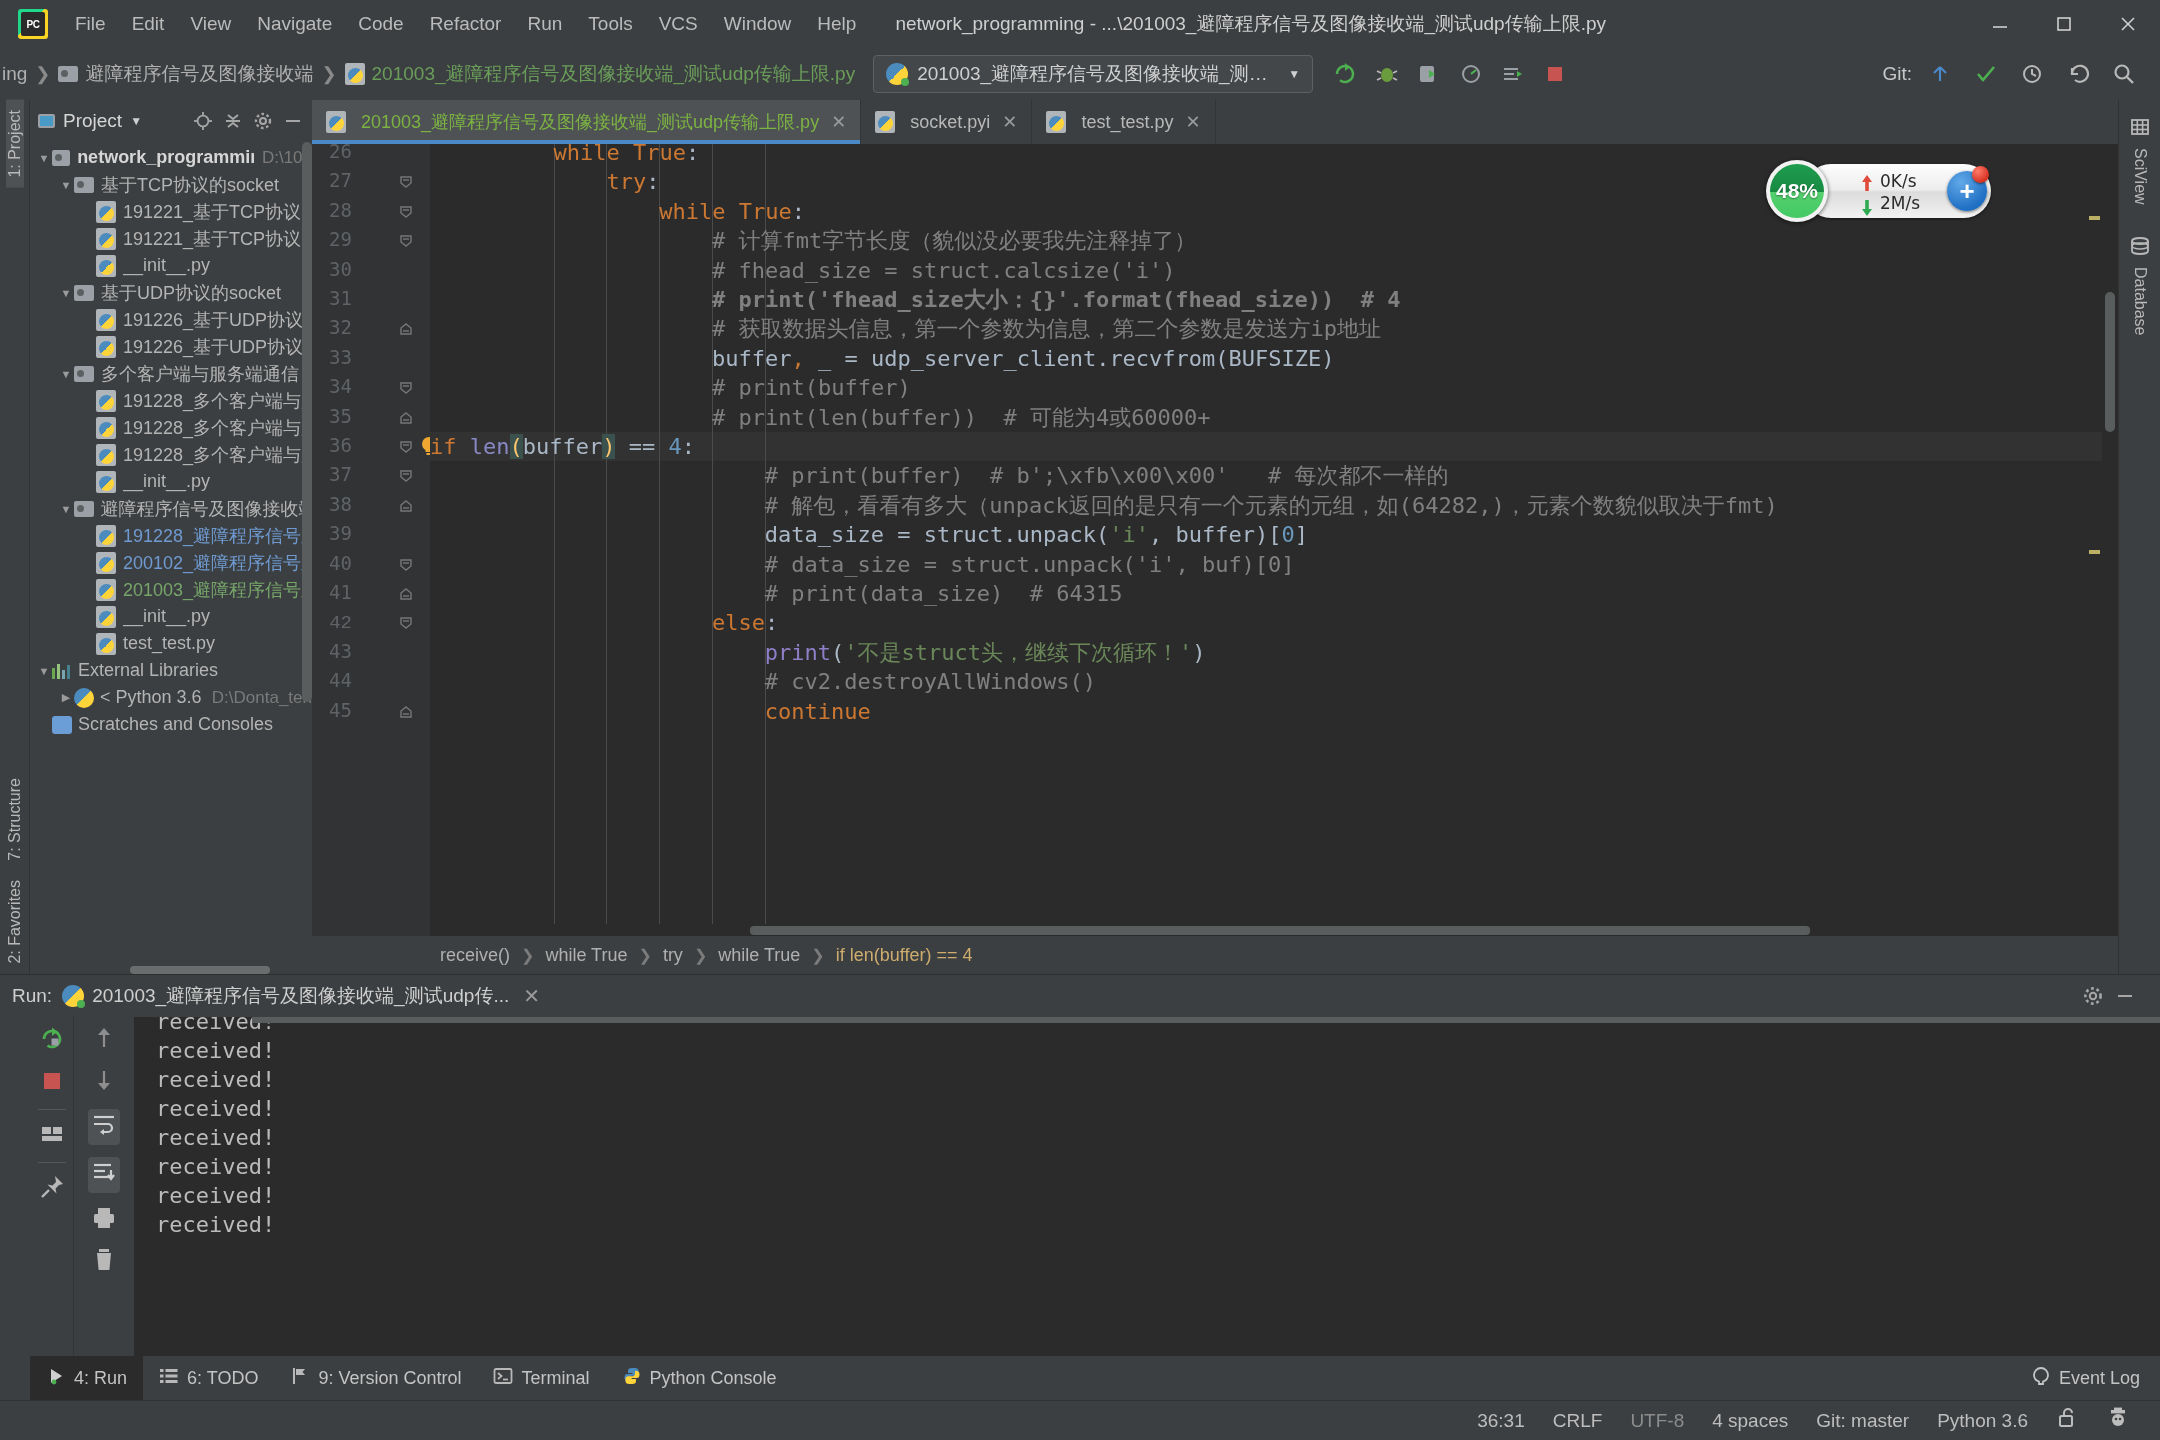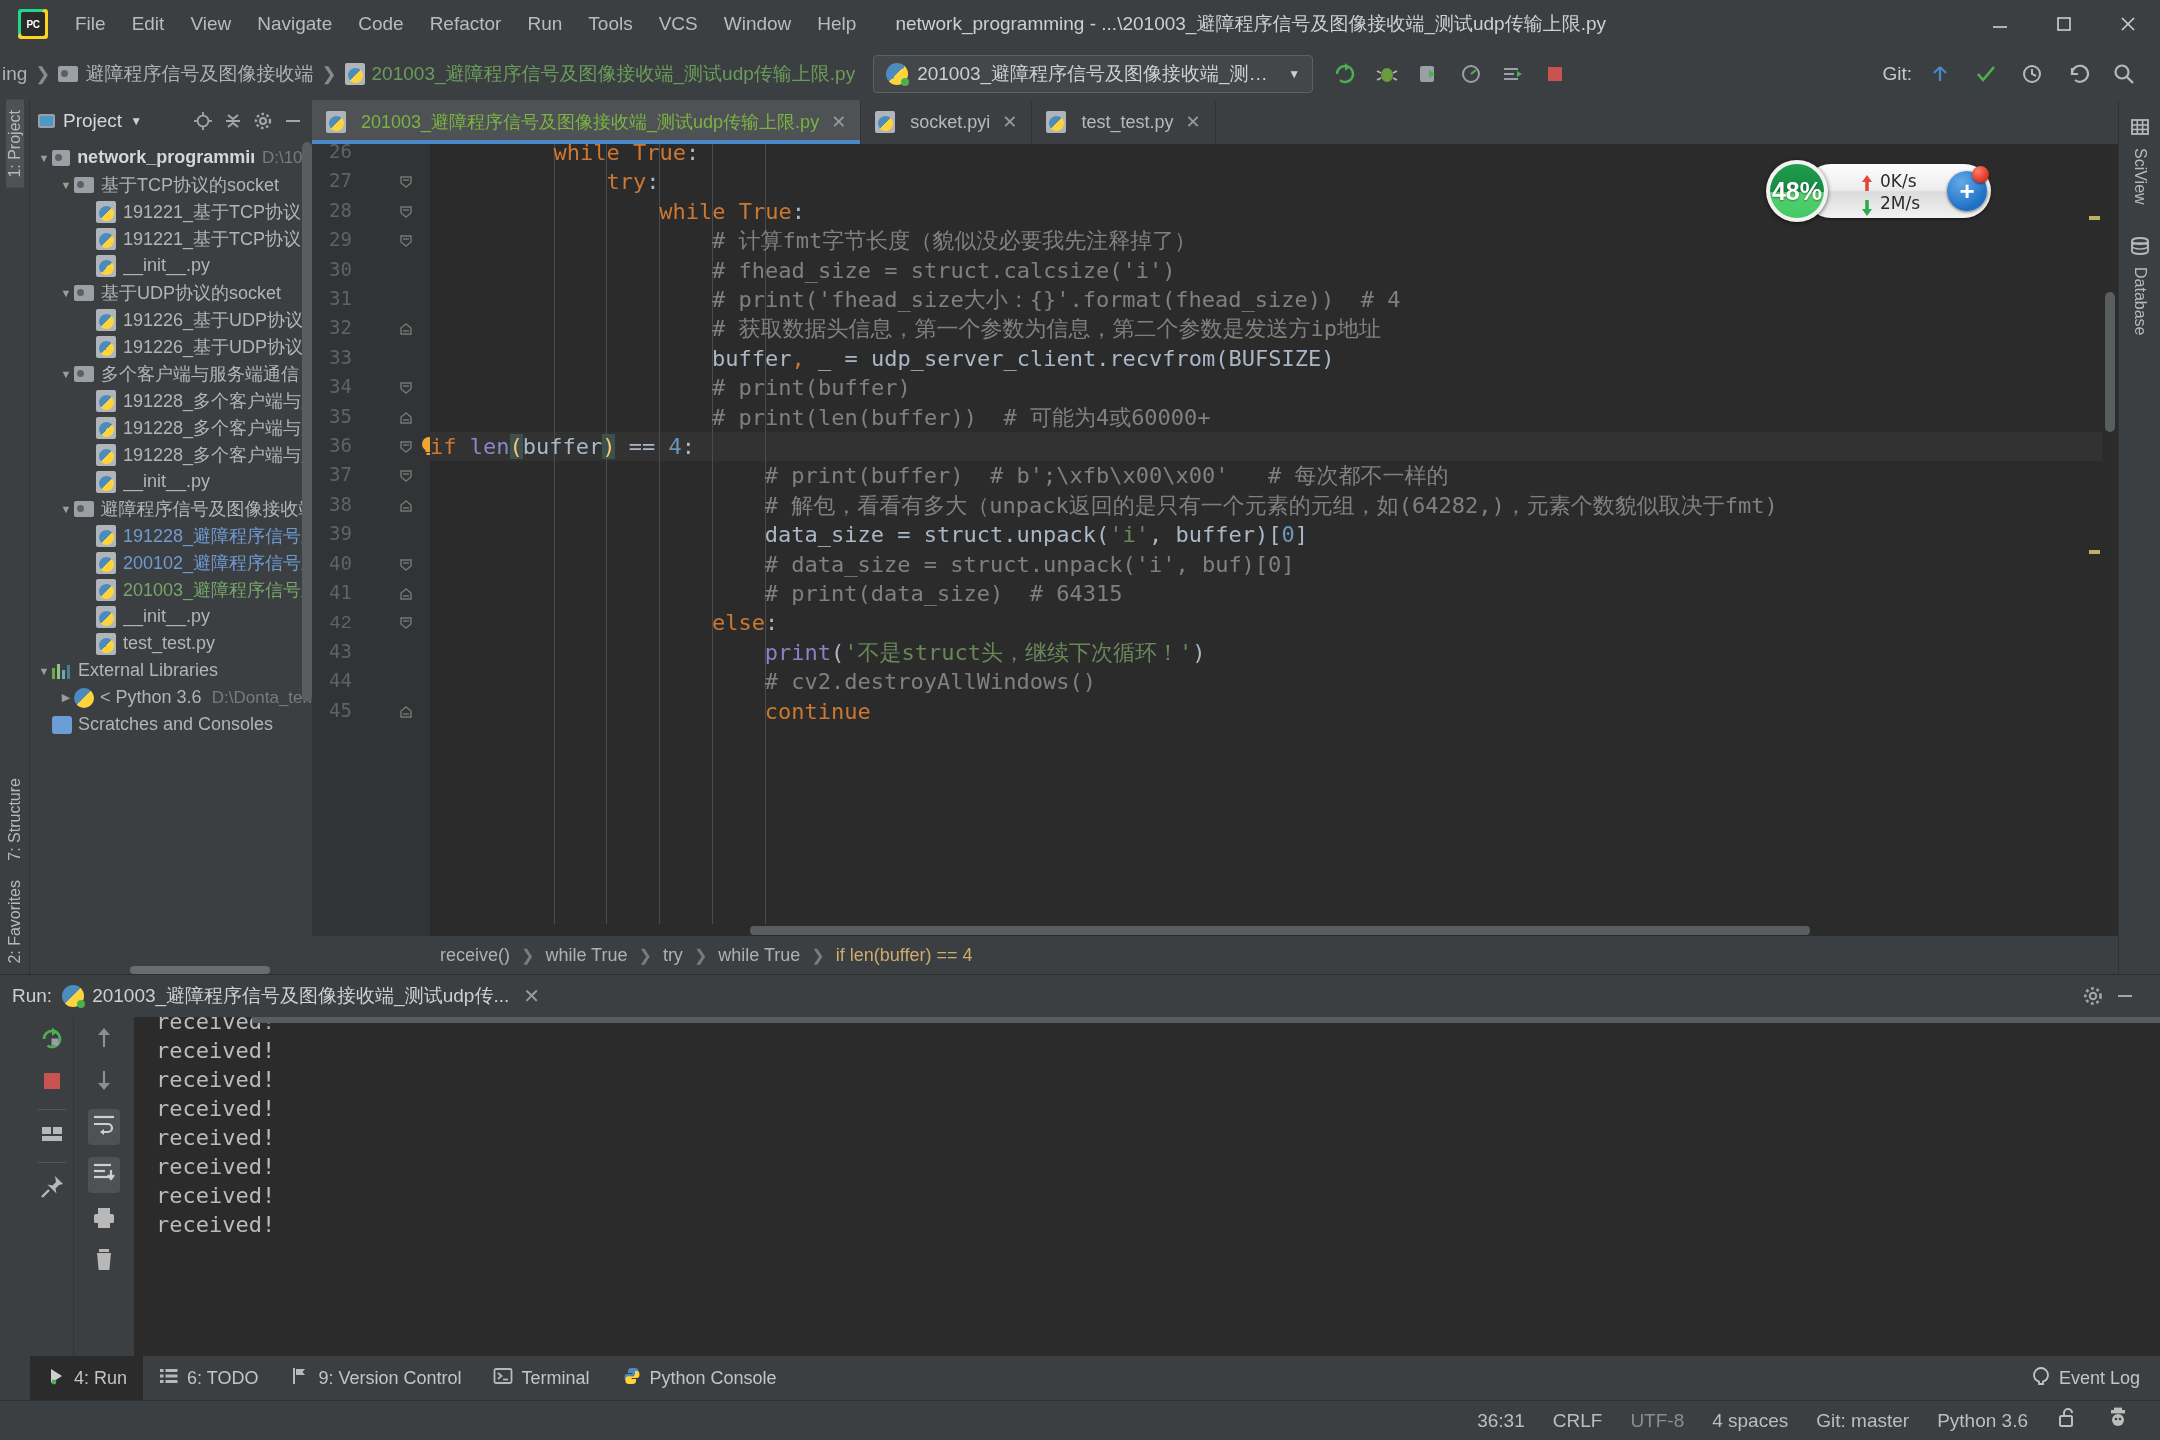--- a/index.html
+++ b/index.html
@@ -203,21 +203,21 @@
   .nw-circle {
     position:absolute; left:0; top:0; width:62px; height:62px; border-radius:50%;
     background:#f2f2f2; box-shadow:0 1px 4px rgba(0,0,0,.6); z-index:2;
     display:flex; align-items:center; justify-content:center;
   }
   .nw-inner {
     width:54px;height:54px;border-radius:50%; overflow:hidden; position:relative;
     background: linear-gradient(180deg,#1f9d4e 0%, #178a42 52%, #55d06f 52%, #43c963 100%);
     display:flex; align-items:center; justify-content:center;
   }
-  .nw-pct { color:#fff; font-size:25px; font-weight:bold; text-shadow:0 1px 2px rgba(0,0,0,.4); z-index:3;}
+  .nw-pct { color:#fff; font-size:21px; font-weight:bold; text-shadow:0 1px 2px rgba(0,0,0,.4); z-index:3;}
   .nw-arrows { position:absolute; left:54px; top:9px; display:flex; flex-direction:column; gap:5px; align-items:center;}
   .nw-rates { position:absolute; left:76px; top:7px; display:flex; flex-direction:column; gap:2px; align-items:flex-start; }
   .nw-rate { color:#2b2b2b; font-size:17px; font-family:"DejaVu Sans", sans-serif; }
   .nw-plus {
     position:absolute; right:4px; top:7px; width:40px;height:40px;border-radius:50%;
     background: radial-gradient(circle at 35% 28%, #62a9e8, #1f6fc4 70%);
     box-shadow: 0 1px 3px rgba(0,0,0,.5); display:flex;align-items:center;justify-content:center;
     color:#fff; font-size:26px; font-weight:bold; line-height:1;
   }
   .nw-dot { position:absolute; right:2px; top:2px; width:17px;height:17px;border-radius:50%;
@@ -712,21 +712,21 @@
             <div class="indent-guide" style="left: 123.6px; top: 0px; bottom: 0px;"></div>
             <div class="indent-guide" style="left: 176.4px; top: 0px; bottom: 0px;"></div>
             <div class="indent-guide" style="left: 229.2px; top: 0px; bottom: 0px;"></div>
             <div class="indent-guide" style="left: 282px; top: 0px; bottom: 0px;"></div>
             <div class="indent-guide" style="left: 334.8px; top: 0px; bottom: 0px;"></div>
             <div class="cl" style="top: -6px; padding-left: 123.6px;"><span class="tok-kw">while </span><span class="tok-kw">True</span><span class="tok-txt">:</span></div>
             <div class="cl" style="top: 23.4px; padding-left: 176.4px;"><span class="tok-kw">try</span><span class="tok-txt">:</span></div>
             <div class="cl" style="top: 52.8px; padding-left: 229.2px;"><span class="tok-kw">while </span><span class="tok-kw">True</span><span class="tok-txt">:</span></div>
             <div class="cl" style="top: 82.2px; padding-left: 282px;"><span class="tok-cmt"># 计算fmt字节长度（貌似没必要我先注释掉了）</span></div>
             <div class="cl" style="top: 111.6px; padding-left: 282px;"><span class="tok-cmt"># fhead_size = struct.calcsize('i')</span></div>
-            <div class="cl" style="top: 141px; padding-left: 282px;"><span class="tok-cmt"># print('fhead_size大小：{}'.format(fhead_size))  # 4</span></div>
+            <div class="cl" style="top: 141px; padding-left: 282px; font-weight: bold;"><span class="tok-cmt"># print('fhead_size大小：{}'.format(fhead_size))  # 4</span></div>
             <div class="cl" style="top: 170.4px; padding-left: 282px;"><span class="tok-cmt"># 获取数据头信息，第一个参数为信息，第二个参数是发送方ip地址</span></div>
             <div class="cl" style="top: 229.2px; padding-left: 282px;"><span class="tok-cmt"># print(buffer)</span></div>
             <div class="cl" style="top: 199.8px; padding-left: 282px;"><span class="tok-txt">buffer</span><span class="tok-kw">, </span><span class="tok-txt">_ = udp_server_client.recvfrom(BUFSIZE)</span></div>
             <div class="cl" style="top: 258.6px; padding-left: 282px;"><span class="tok-cmt"># print(len(buffer))  # 可能为4或60000+</span></div>
             <div class="cl" style="top: 288px; "><span class="tok-kw">if </span><span class="tok-builtin">len</span><span class="brk brk-y">(</span><span class="tok-txt">buffer</span><span class="brk brk-y">)</span><span class="tok-txt"> == </span><span class="tok-num">4</span><span class="tok-txt">:</span></div>
             <div class="cl" style="top: 317.4px; padding-left: 334.8px;"><span class="tok-cmt"># print(buffer)  # b';\xfb\x00\x00'   # 每次都不一样的</span></div>
             <div class="cl" style="top: 346.8px; padding-left: 334.8px;"><span class="tok-cmt"># 解包，看看有多大（unpack返回的是只有一个元素的元组，如(64282,)，元素个数貌似取决于fmt)</span></div>
             <div class="cl" style="top: 376.2px; padding-left: 334.8px;"><span class="tok-txt">data_size = struct.unpack(</span><span class="tok-str">'i'</span><span class="tok-txt">, buffer)[</span><span class="tok-num">0</span><span class="tok-txt">]</span></div>
             <div class="cl" style="top: 405.6px; padding-left: 334.8px;"><span class="tok-cmt"># data_size = struct.unpack('i', buf)[0]</span></div>
             <div class="cl" style="top: 435px; padding-left: 334.8px;"><span class="tok-cmt"># print(data_size)  # 64315</span></div>

